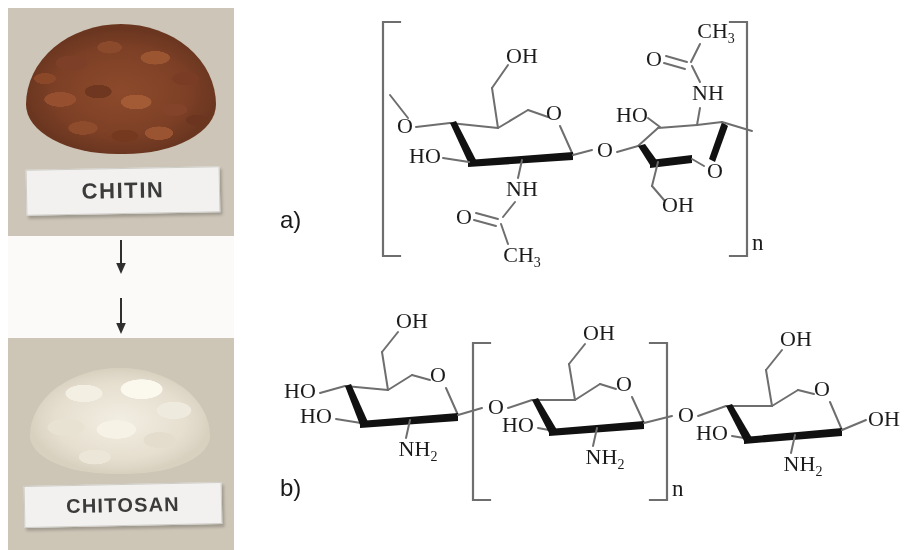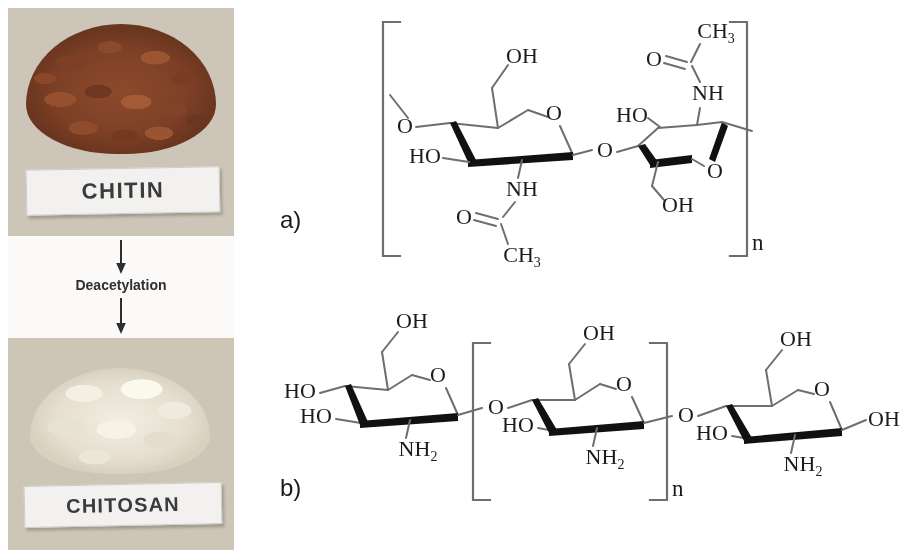--- a/index.html
+++ b/index.html
@@ -91,21 +91,20 @@
     <div class="photo-label" id="chitin-label">
       <span>CHITIN</span>
     </div>
   </div>
 
   <div id="deacetylation-band">
     <svg class="arrow-svg" style="top:4px;" width="20" height="36" viewBox="0 0 20 36">
       <line x1="10" y1="0" x2="10" y2="26" stroke="#2f2f2f" stroke-width="2"></line>
       <polygon points="10,34 5.2,23 14.8,23" fill="#2f2f2f"></polygon>
     </svg>
-    <div id="deacetylation-text">Deacetylation</div>
     <svg class="arrow-svg" style="top:62px;" width="20" height="38" viewBox="0 0 20 38">
       <line x1="10" y1="0" x2="10" y2="28" stroke="#2f2f2f" stroke-width="2"></line>
       <polygon points="10,36 5.2,25 14.8,25" fill="#2f2f2f"></polygon>
     </svg>
   </div>
 
   <div class="photo" id="chitosan-photo">
     <div id="chitosan-heap"></div>
     <div class="photo-label" id="chitosan-label">
       <span>CHITOSAN</span>

